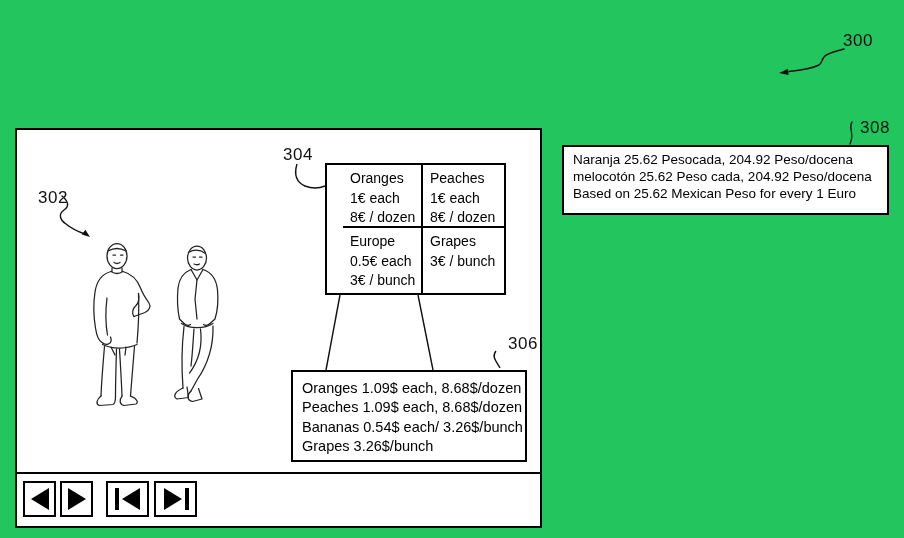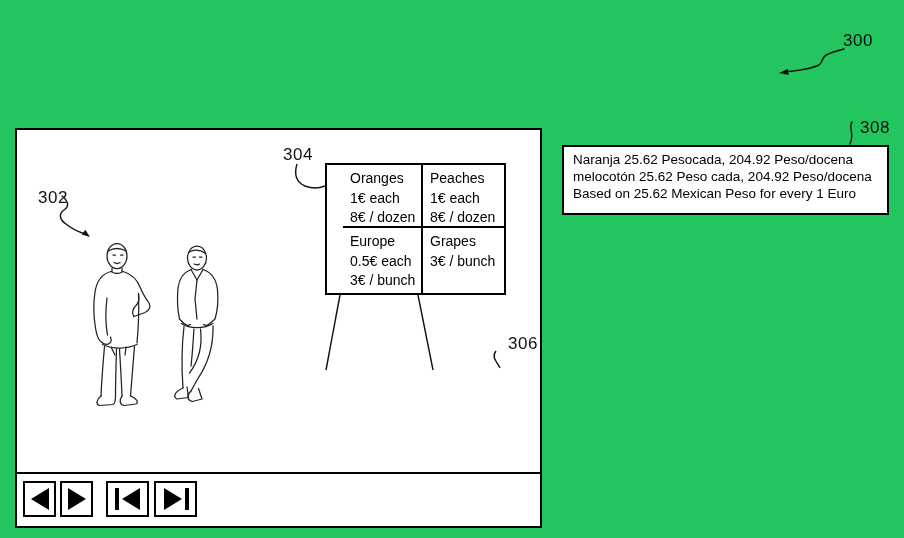--- a/index.html
+++ b/index.html
@@ -146,20 +146,26 @@
         <div>3€ / bunch</div>
       </div>
       <div class="cell c3">
         <div>Grapes</div>
         <div>3€ / bunch</div>
       </div>
     </div>
 
     <div class="ref-label" style="left:491px;top:204px;">306</div>
 
+    <div class="usd-box">
+      <div>Oranges 1.09$ each, 8.68$/dozen</div>
+      <div>Peaches 1.09$ each, 8.68$/dozen</div>
+      <div>Bananas 0.54$ each/ 3.26$/bunch</div>
+      <div>Grapes 3.26$/bunch</div>
+    </div>
 
 
     <div class="divider"></div>
 
     <div class="ctl b1">
       <svg width="24" height="24" viewBox="0 0 24 24">
         <polygon points="21,1 21,23 3,12"></polygon>
       </svg>
     </div>
     <div class="ctl b2">

